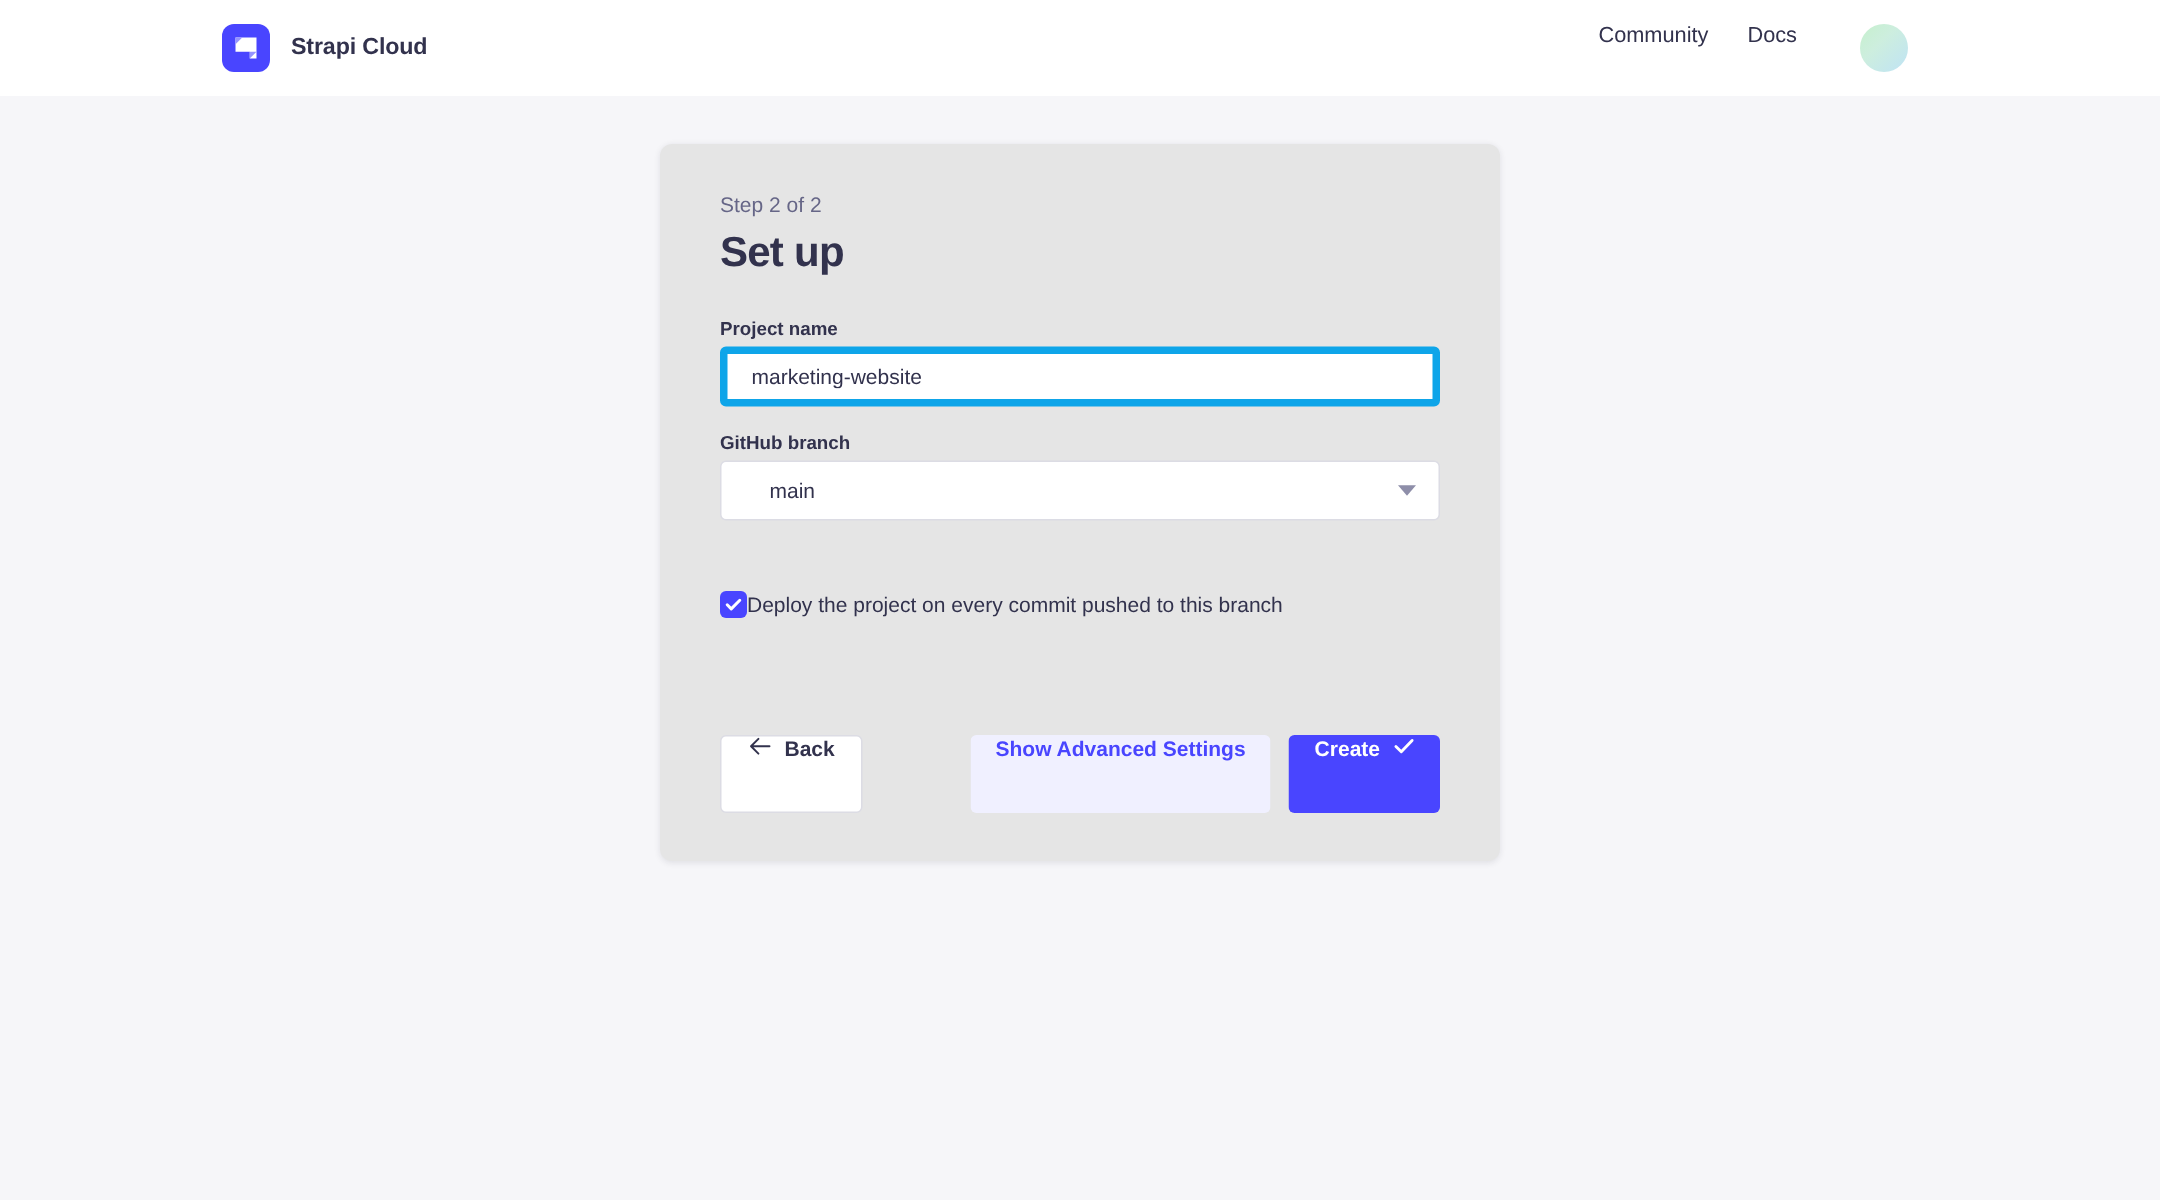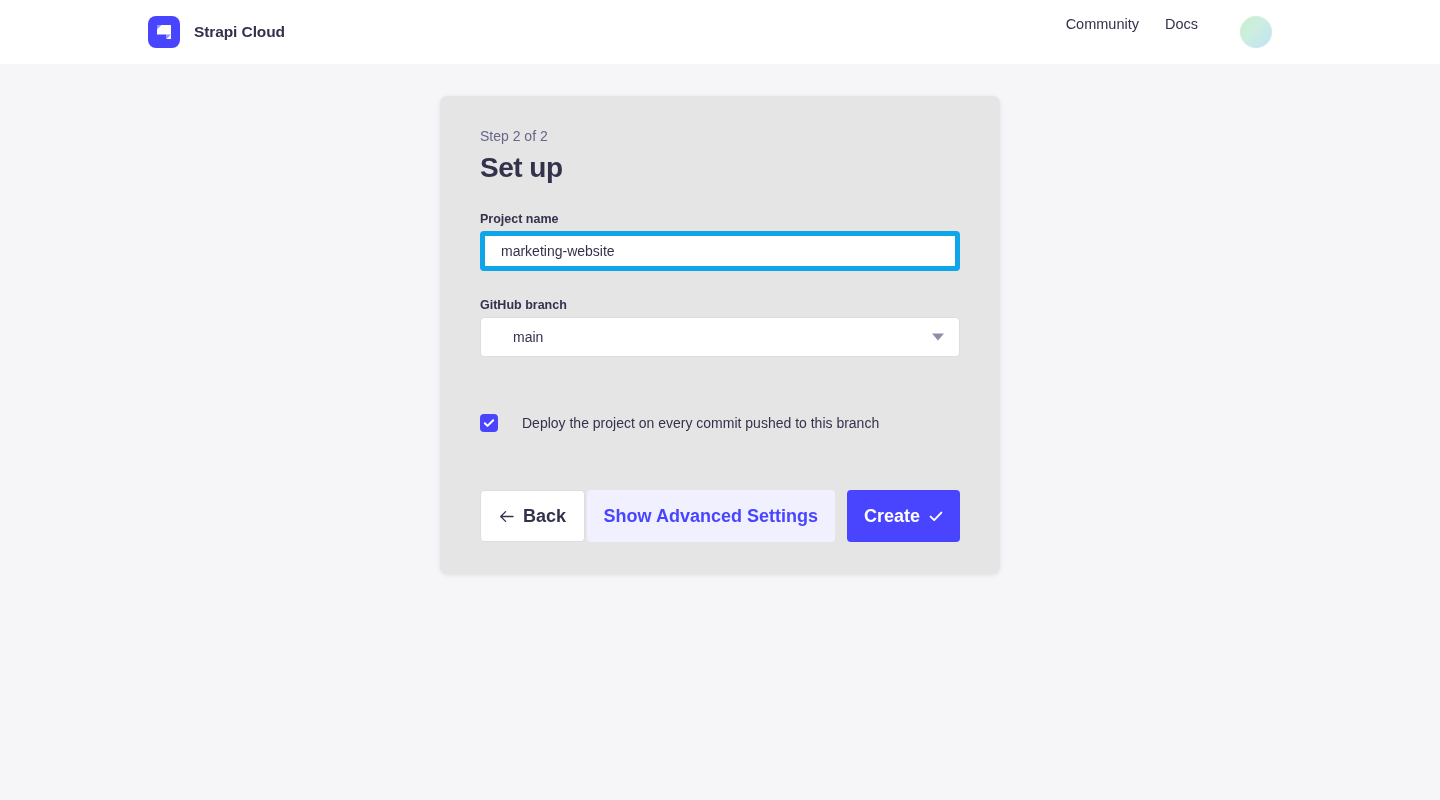--- a/index.html
+++ b/index.html
@@ -90,21 +90,21 @@
     margin-bottom: 8px;
   }
   .card-title {
     font-size: 28px;
     font-weight: bold;
     color: #32324d;
     letter-spacing: -0.5px;
     margin-bottom: 28px;
   }
 
-  .field { margin-bottom: 27px; }
+  .field { margin-bottom: 17px; }
   .field-label {
     display: block;
     font-size: 12.5px;
     font-weight: bold;
     color: #32324d;
     margin-bottom: 5px;
   }
   .text-input {
     width: 100%;
     height: 40px;
@@ -143,21 +143,21 @@
     width: 0; height: 0;
     border-left: 6px solid transparent;
     border-right: 6px solid transparent;
     border-top: 7px solid #8e8ea9;
     pointer-events: none;
   }
 
   .checkbox-row {
     display: flex;
     align-items: center;
-    gap: 24px;
+    gap: 0;
     margin-top: 30px;
   }
   .checkbox {
     width: 18px;
     height: 18px;
     border-radius: 4px;
     background: #4945ff;
     display: flex;
     align-items: center;
     justify-content: center;
@@ -172,24 +172,24 @@
 
   .actions {
     margin-top: auto;
     display: flex;
     align-items: center;
   }
   .btn {
     height: 52px;
     border-radius: 4px;
     font-family: "Liberation Sans", sans-serif;
-    font-size: 18px;
+    font-size: 14px;
     font-weight: bold;
     display: inline-flex;
-    align-items: center;
+    align-items: flex-start;
     justify-content: center;
     gap: 9px;
     cursor: pointer;
     border: 1px solid transparent;
     padding: 0 16px;
     white-space: nowrap;
   }
   .btn-back {
     background: #ffffff;
     border-color: #dcdce4;

